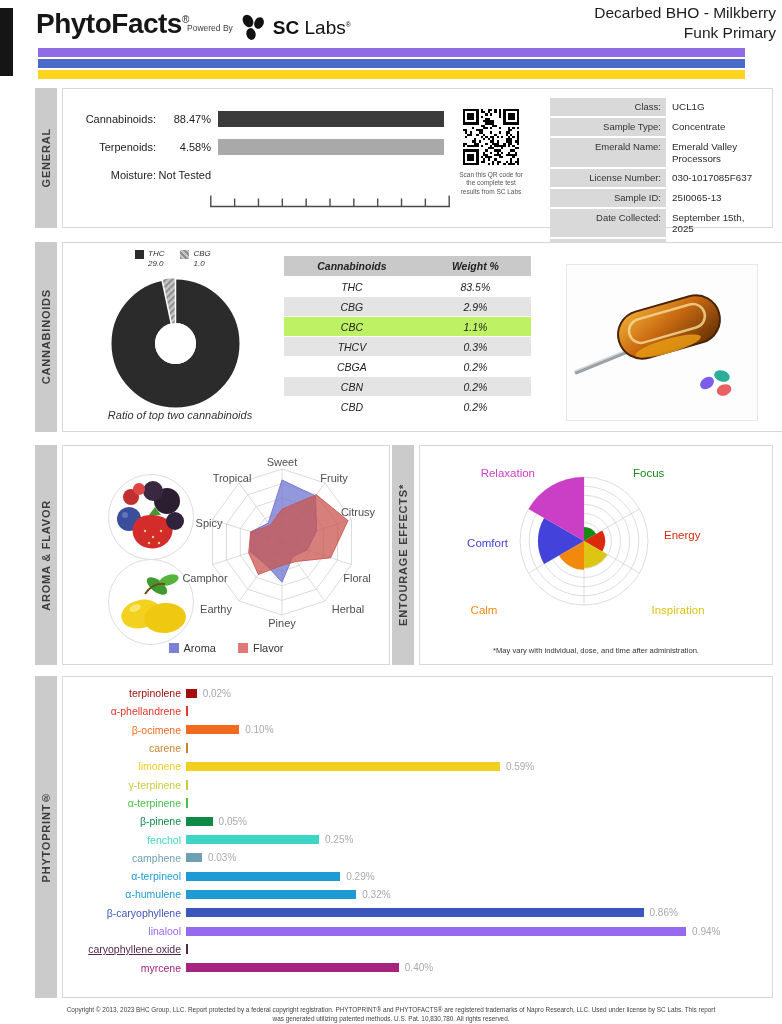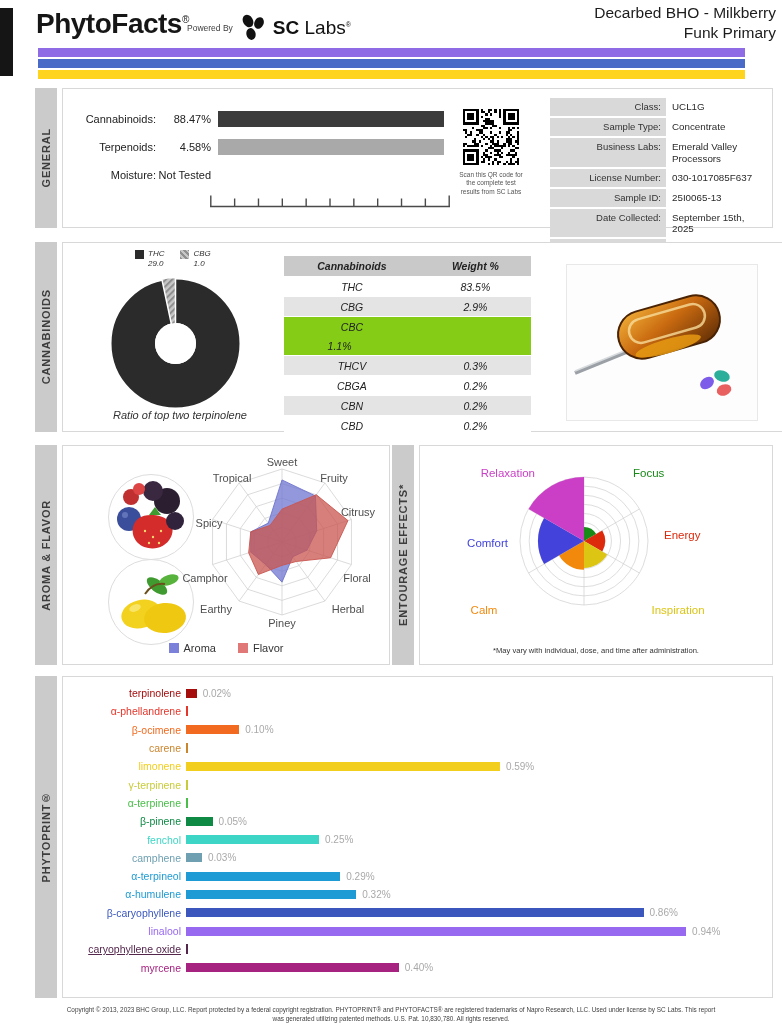--- a/index.html
+++ b/index.html
@@ -321,21 +321,21 @@
     <div class="info-table" id="info-table">
         <div class="info-row">
           <div class="info-label">Class:</div>
           <div class="info-value">UCL1G</div>
         </div>
         <div class="info-row">
           <div class="info-label">Sample Type:</div>
           <div class="info-value">Concentrate</div>
         </div>
         <div class="info-row">
-          <div class="info-label">Business Labs:</div>
+          <div class="info-label">Emerald Name:</div>
           <div class="info-value">Emerald Valley Processors</div>
         </div>
         <div class="info-row">
           <div class="info-label">License Number:</div>
           <div class="info-value">030-1017085F637</div>
         </div>
         <div class="info-row">
           <div class="info-label">Sample ID:</div>
           <div class="info-value">25I0065-13</div>
         </div>
@@ -374,35 +374,35 @@
         <defs>
           <pattern id="hatch" patternUnits="userSpaceOnUse" width="4.5" height="4.5" patternTransform="rotate(45)">
             <rect width="4.5" height="4.5" fill="#c7c7c7"></rect>
             <rect width="2" height="4.5" fill="#8f8f8f"></rect>
           </pattern>
         </defs>
         <circle cx="72.5" cy="72.5" r="42.24" fill="none" stroke="#2b2b2b" stroke-width="43.519999999999996"></circle>
         <path d="M 72.5 72.5 L 58.7778284060279 7.9422583515688245 A 66 66 0 0 1 72.5 6.5 Z" fill="url(#hatch)" stroke="#fff" stroke-width="1.5"></path>
         <circle cx="72.5" cy="72.5" r="20.48" fill="#fff"></circle>
       </svg>
-    <div class="donut-caption">Ratio of top two terpinolene</div>
+    <div class="donut-caption">Ratio of top two cannabinoids</div>
     <div class="cn-table" id="cn-table">
         <div class="cn-hrow">
           <div class="cn-c1">Cannabinoids</div>
           <div class="cn-c2">Weight %</div>
         </div>
         <div class="cn-row" style="background: rgb(255, 255, 255);">
           <div class="cn-c1">THC</div>
           <div class="cn-c2">83.5%</div>
         </div>
         <div class="cn-row" style="background: rgb(228, 228, 228);">
           <div class="cn-c1">CBG</div>
           <div class="cn-c2">2.9%</div>
         </div>
-        <div class="cn-row" style="background: #84cc16; flex-direction: column;">
+        <div class="cn-row" style="background: #bef264;">
           <div class="cn-c1">CBC</div>
           <div class="cn-c2">1.1%</div>
         </div>
         <div class="cn-row" style="background: rgb(228, 228, 228);">
           <div class="cn-c1">THCV</div>
           <div class="cn-c2">0.3%</div>
         </div>
         <div class="cn-row" style="background: rgb(255, 255, 255);">
           <div class="cn-c1">CBGA</div>
           <div class="cn-c2">0.2%</div>

